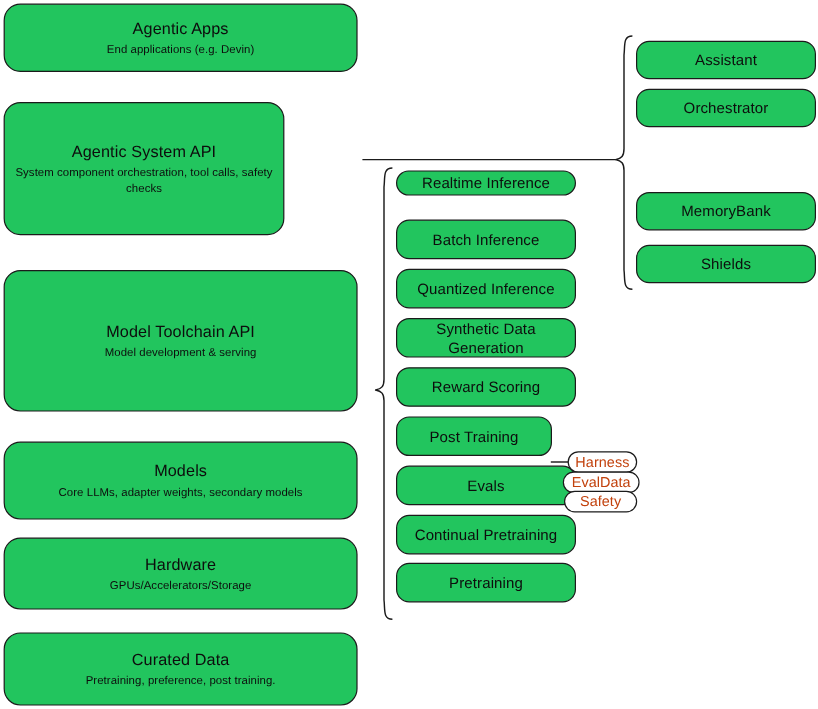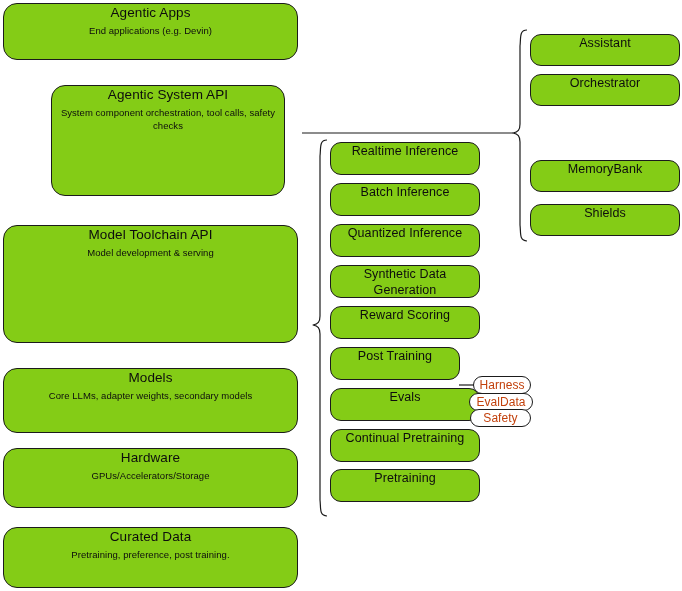--- a/index.html
+++ b/index.html
@@ -19,24 +19,25 @@
     background: #ffffff;
     overflow: hidden;
   }
 
   
   .box {
     position: absolute;
     box-sizing: border-box;
     border: 1.2px solid #1b1b1b;
     border-radius: 12px;
-    background: #84cc16;
+    background: #22c55e;
     display: flex;
     flex-direction: column;
     align-items: center;
+    justify-content: center;
     text-align: center;
     color: #0d0d0d;
   }
 
   
   .layer {
     border-radius: 14px;
   }
   .layer .title {
     font-size: 13.5px;
@@ -121,21 +122,21 @@
 
     <line x1="459" y1="385" x2="478" y2="385"></line>
     <line x1="459" y1="418" x2="478" y2="418"></line>
   </svg>
 
   <div class="box layer" style="left:3px; top:3px; width:295px; height:57px;">
     <div class="title">Agentic Apps</div>
     <div class="subtitle">End applications (e.g. Devin)</div>
   </div>
 
-  <div class="box layer" style="left:3px; top:85px; width:234px; height:111px;margin-left:48px;">
+  <div class="box layer" style="left:3px; top:85px; width:234px; height:111px;">
     <div class="title">Agentic System API</div>
     <div class="subtitle">System component orchestration, tool calls, safety checks</div>
   </div>
 
   <div class="box layer" style="left:3px; top:225px; width:295px; height:118px;">
     <div class="title">Model Toolchain API</div>
     <div class="subtitle">Model development &amp; serving</div>
   </div>
 
   <div class="box layer" style="left:3px; top:368px; width:295px; height:65px;">
@@ -146,21 +147,21 @@
   <div class="box layer" style="left:3px; top:448px; width:295px; height:60px;">
     <div class="title">Hardware</div>
     <div class="subtitle">GPUs/Accelerators/Storage</div>
   </div>
 
   <div class="box layer" style="left:3px; top:527px; width:295px; height:61px;">
     <div class="title">Curated Data</div>
     <div class="subtitle">Pretraining, preference, post training.</div>
   </div>
 
-  <div class="box item" style="left:330px; top:142px; width:150px; height:33px;">
+  <div class="box item" style="left:330px; top:142px; width:150px; height:21px;">
     <div class="title">Realtime Inference</div>
   </div>
   <div class="box item" style="left:330px; top:183px; width:150px; height:33px;">
     <div class="title">Batch Inference</div>
   </div>
   <div class="box item" style="left:330px; top:224px; width:150px; height:33px;">
     <div class="title">Quantized Inference</div>
   </div>
   <div class="box item" style="left:330px; top:265px; width:150px; height:33px;">
     <div class="title">Synthetic Data Generation</div>

